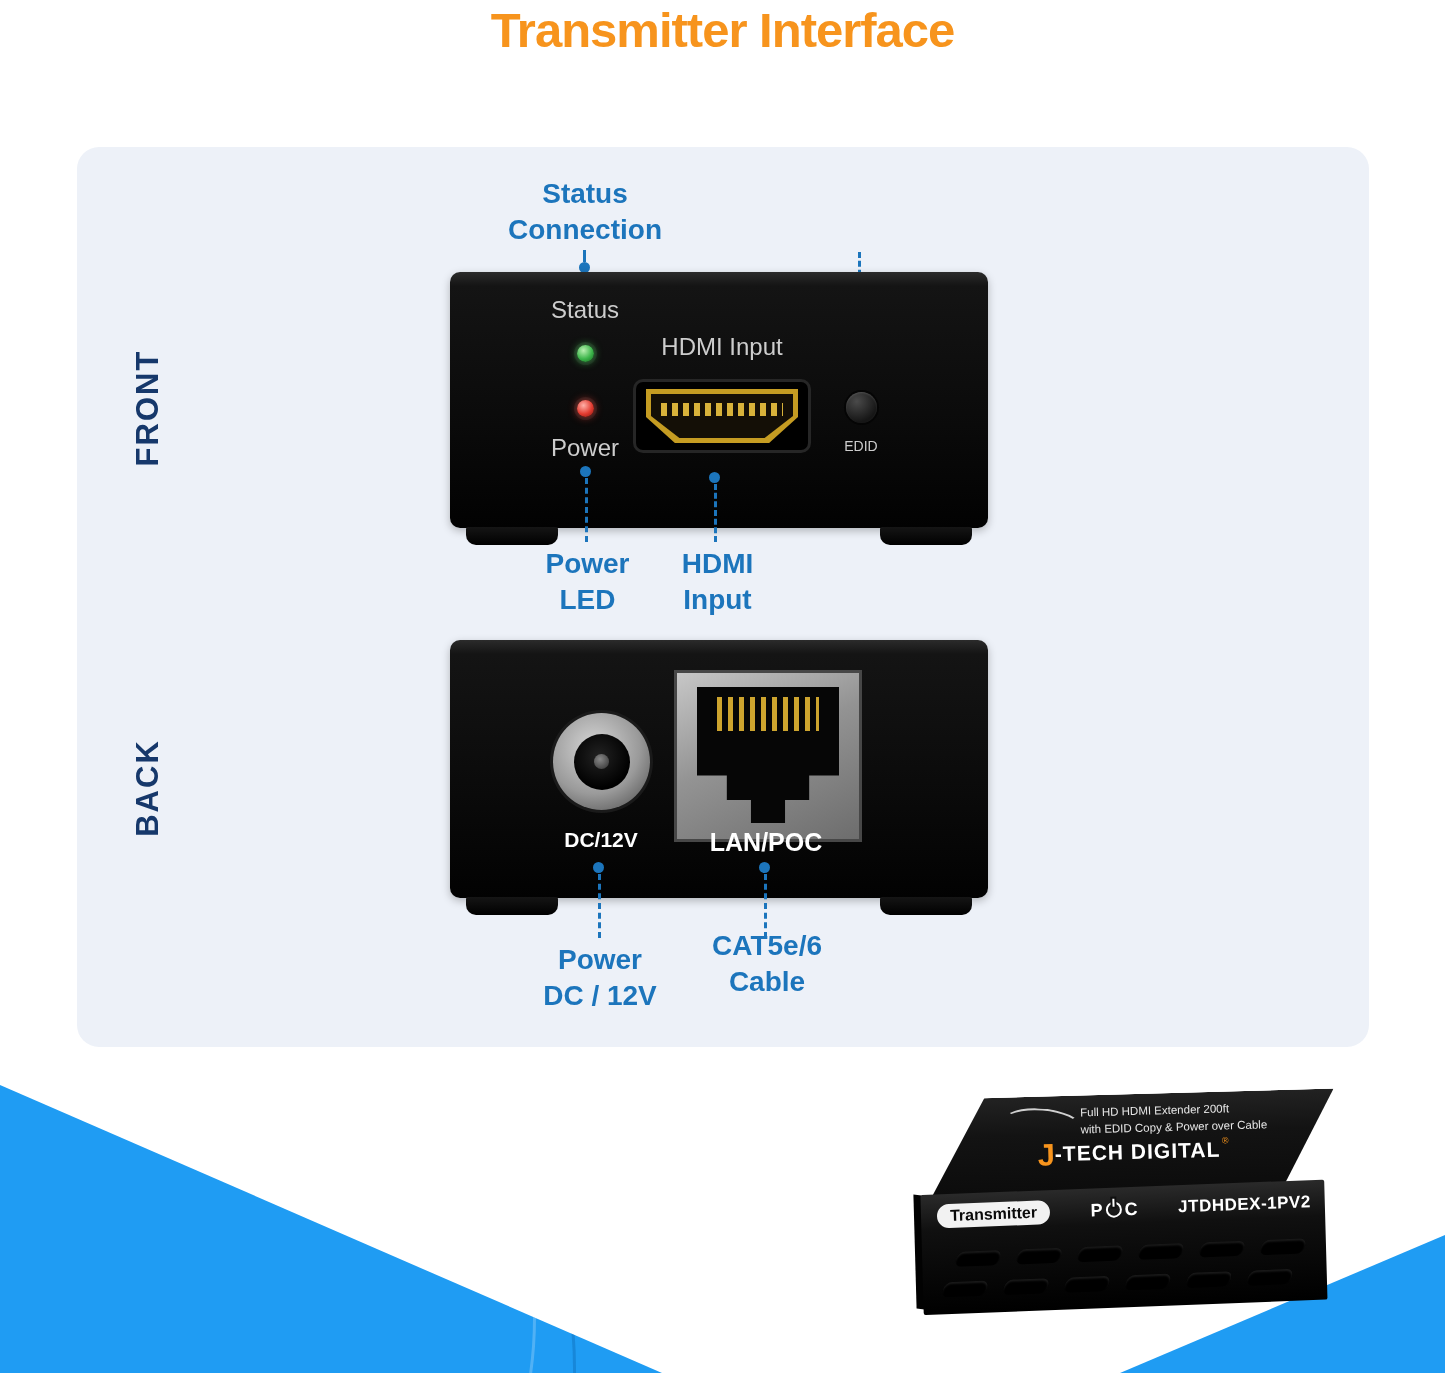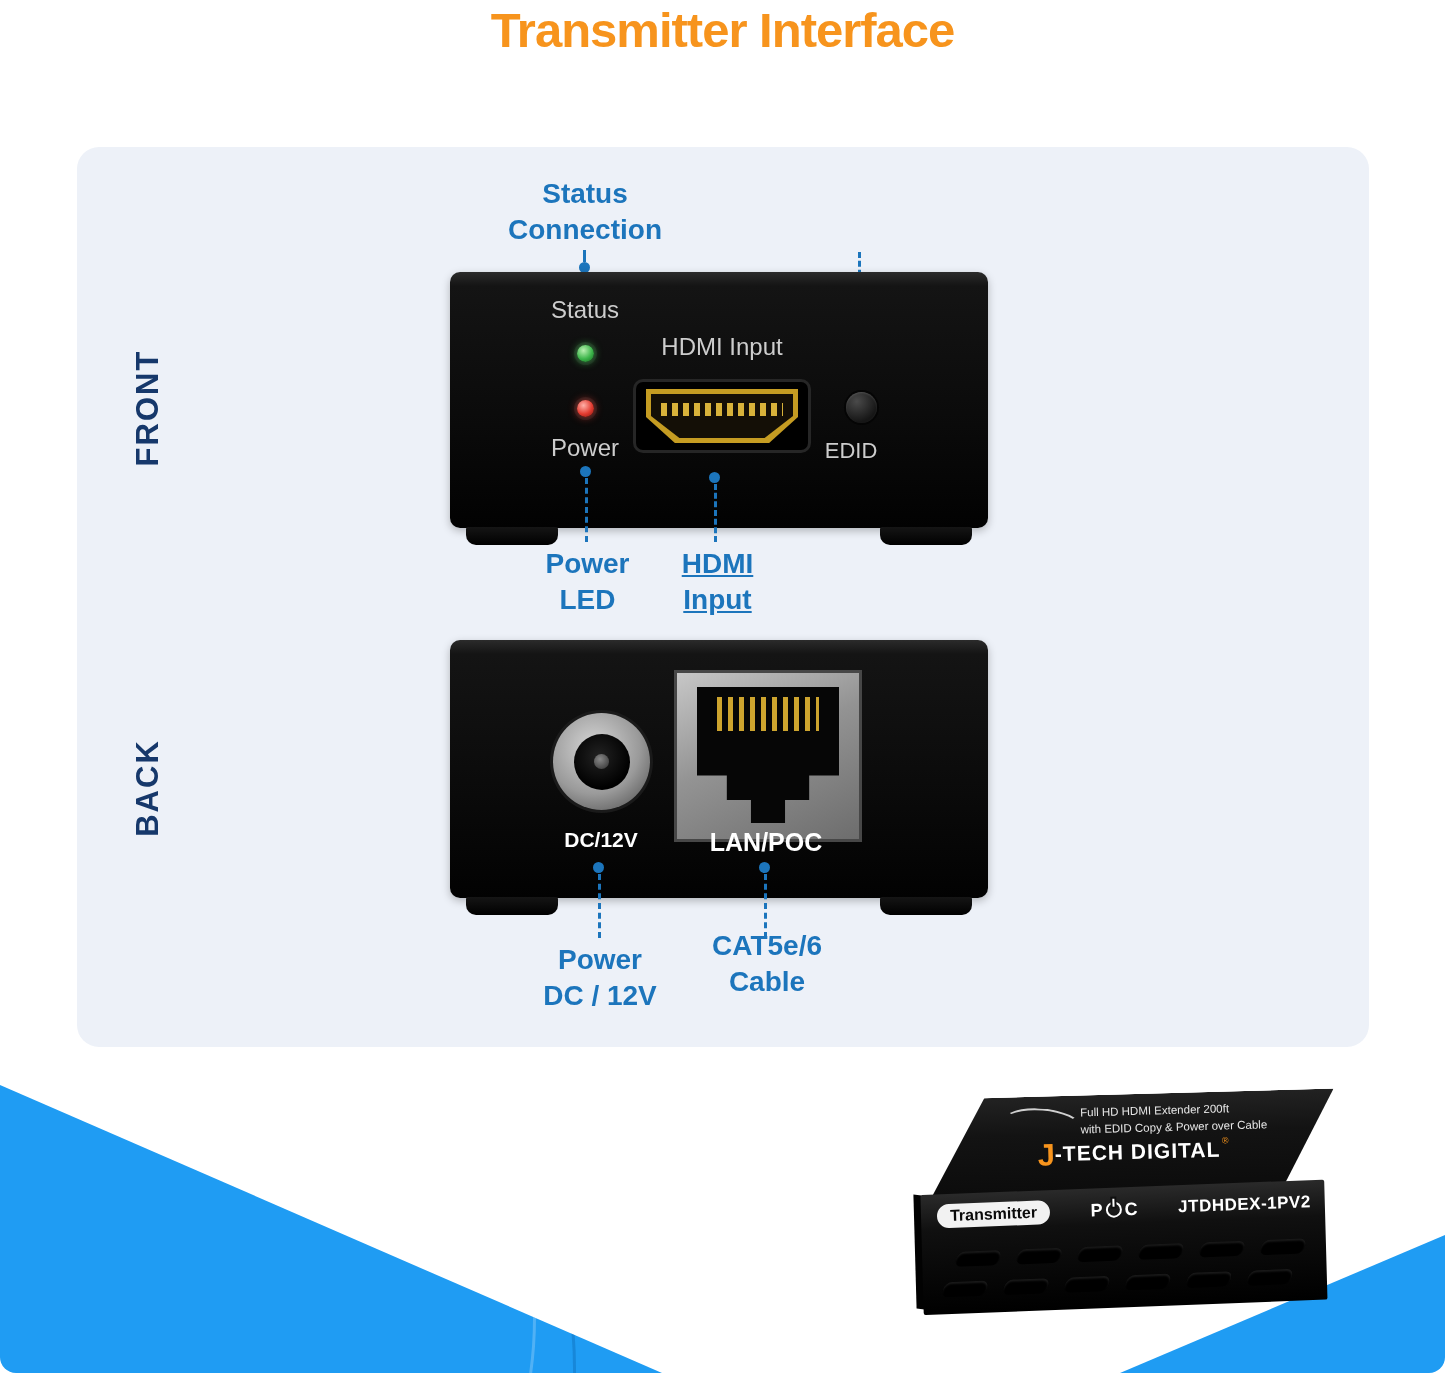--- a/index.html
+++ b/index.html
@@ -1,16 +1,16 @@
 <!DOCTYPE html>
 <html style="--title: #F7941D; --callout: #1C75BC; --section: #16386B; --panel: #EDF1F8; --blue: #1F9CF3;"><head>
 <meta charset="utf-8">
 <style>
   html,body{margin:0;padding:0;background:#ffffff;}
-  .page{position:relative;width:1445px;height:1373px;background:#fff;overflow:hidden;font-family:"Liberation Sans",sans-serif;border-radius:16px;}
+  .page{position:relative;width:1445px;height:1373px;background:#fff;overflow:hidden;font-family:"Liberation Sans",sans-serif;}
 
   
   .title{position:absolute;top:2px;left:0;width:100%;text-align:center;font-size:49px;font-weight:bold;color:var(--title,#F7941D);letter-spacing:-1px;}
 
   
   .panel{position:absolute;left:77px;top:147px;width:1292px;height:900px;background:var(--panel,#EDF1F8);border-radius:22px;}
 
   .section-label{position:absolute;width:140px;height:40px;line-height:40px;text-align:center;font-size:31px;font-weight:bold;color:var(--section,#16386B);letter-spacing:2px;transform:rotate(-90deg);}
   .front-label{left:78px;top:388px;}
   .back-label{left:78px;top:768px;}
@@ -19,21 +19,21 @@
   .device{position:absolute;left:450px;width:538px;background:linear-gradient(180deg,#2b2b2b 0,#141414 14px,#0b0b0b 55%,#020202);border-radius:10px;box-shadow:0 3px 8px rgba(0,0,0,.25);}
   .front-device{top:272px;height:256px;}
   .back-device{top:640px;height:258px;}
   .foot{position:absolute;bottom:-17px;height:18px;width:92px;background:linear-gradient(180deg,#151515,#000);border-radius:2px 2px 10px 10px;}
   .foot-l{left:16px;}.foot-r{right:16px;}
 
   .dev-label{position:absolute;color:#cdcdcd;font-size:24px;text-align:center;}
   .lbl-status{left:85px;top:24px;width:100px;}
   .lbl-power{left:85px;top:162px;width:100px;}
   .lbl-hdmi{left:182px;top:61px;width:180px;}
-  .lbl-edid{left:351px;top:166px;width:100px;font-size:22px;}
+  .lbl-edid{left:361px;top:166px;width:100px;font-size:14px;}
   .lbl-dc{left:91px;top:188px;width:120px;font-size:21px;font-weight:bold;color:#fff;}
   .lbl-lan{left:246px;top:188px;width:140px;font-size:25px;font-weight:bold;color:#fff;}
 
   .led{position:absolute;width:17px;height:17px;border-radius:50%;}
   .led-green{left:127px;top:73px;background:radial-gradient(circle at 38% 32%,#b8f0b0,#3cb54a 55%,#15641f);box-shadow:0 0 9px rgba(60,181,74,.9),0 0 0 3px rgba(255,255,255,.06);}
   .led-red{left:127px;top:128px;background:radial-gradient(circle at 38% 32%,#ffb0a8,#e23b30 55%,#7e150d);box-shadow:0 0 9px rgba(226,59,48,.8),0 0 0 3px rgba(255,255,255,.06);}
 
   .hdmi-port{position:absolute;left:183px;top:107px;width:172px;height:68px;background:#000;border:3px solid #262626;border-radius:10px;}
   .hdmi-gold{position:absolute;left:10px;right:10px;top:7px;bottom:7px;background:#c59c22;clip-path:polygon(0 0,100% 0,100% 52%,81% 100%,19% 100%,0 52%);}
   .hdmi-dark{position:absolute;left:5px;right:5px;top:5px;bottom:5px;background:#140f06;clip-path:polygon(0 0,100% 0,100% 50%,80% 100%,20% 100%,0 50%);}
@@ -47,21 +47,21 @@
 
   .lan-bezel{position:absolute;left:224px;top:30px;width:188px;height:172px;background:linear-gradient(155deg,#c7c7c7,#939393 45%,#6d6d6d);border:3px solid #474747;box-sizing:border-box;}
   .lan-port{position:absolute;left:20px;right:20px;top:14px;bottom:16px;background:#060606;clip-path:polygon(0 0,100% 0,100% 65%,79% 65%,79% 83%,62% 83%,62% 100%,38% 100%,38% 83%,21% 83%,21% 65%,0 65%);}
   .lan-pins{position:absolute;left:14%;right:14%;top:7%;height:25%;background:repeating-linear-gradient(90deg,#cda42e 0 5px,#060606 5px 11px);}
 
   
   .callout{position:absolute;color:var(--callout,#1C75BC);font-weight:bold;font-size:28px;line-height:1.3;text-align:center;}
   .co-status{left:455px;top:176px;width:260px;}
   .co-edid{left:750px;top:180px;width:230px;}
   .co-powerled{left:500px;top:546px;width:175px;}
-  .co-hdmiin{left:630px;top:546px;width:175px;text-decoration:underline;}
+  .co-hdmiin{left:630px;top:546px;width:175px;}
   .co-powerdc{left:505px;top:942px;width:190px;}
   .co-cat{left:672px;top:928px;width:190px;}
 
   .dash-v{position:absolute;width:0;border-left:3.5px dashed var(--callout,#1C75BC);}
   .dl-status{left:583px;top:250px;height:12px;}
   .dl-edid{left:858px;top:252px;height:112px;}
   .dl-powerled{left:585px;top:478px;height:64px;}
   .dl-hdmiin{left:714px;top:484px;height:58px;}
   .dl-powerdc{left:598px;top:874px;height:64px;}
   .dl-cat{left:764px;top:874px;height:64px;}

